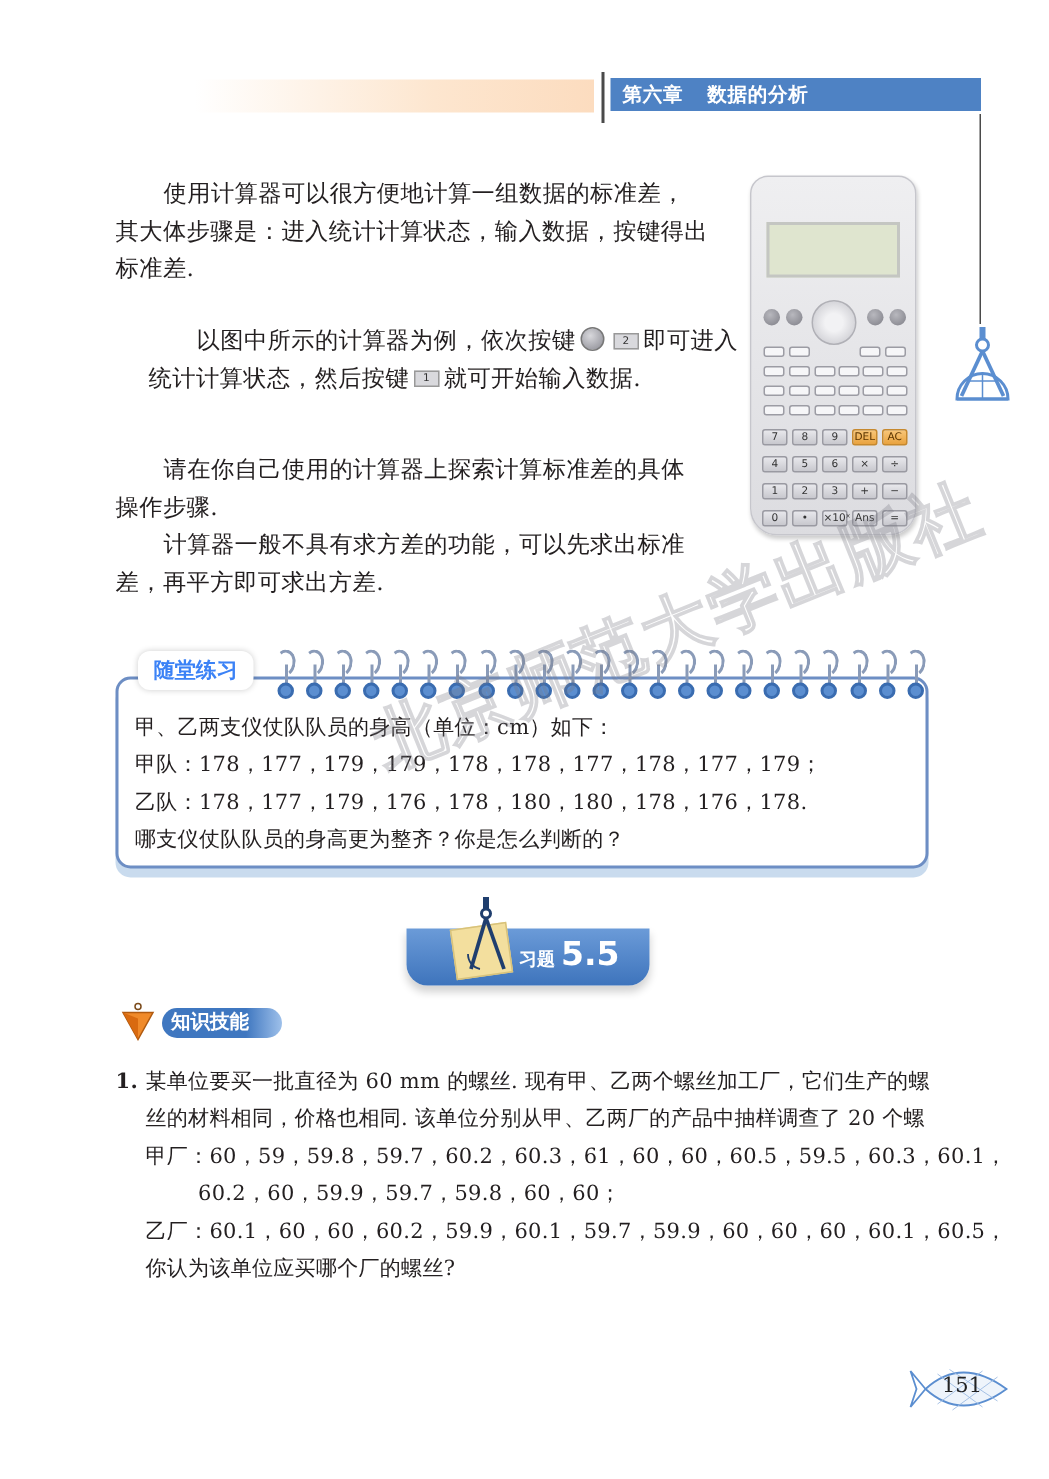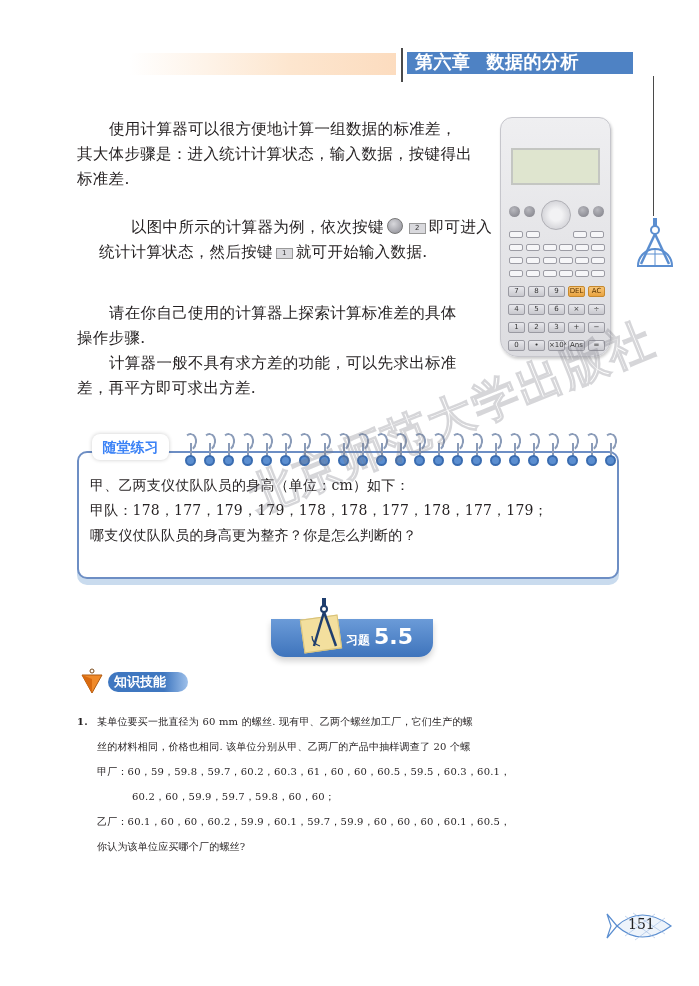--- a/index.html
+++ b/index.html
@@ -3,22 +3,22 @@
 <meta charset="utf-8">
 <style>
   * { box-sizing: border-box; margin: 0; padding: 0; }
   html, body { width: 699px; height: 986px; background: #ffffff; overflow: hidden; }
   body { position: relative; font-family: "DejaVu Serif", "Liberation Serif", serif; color: #231f20; }
 
   
   .hdr-gradient { position: absolute; left: 130px; top: 53px; width: 266px; height: 22px;
     background: linear-gradient(to right, rgba(253,232,210,0) 0%, #fde6cf 60%, #fcdcbf 100%); }
   .hdr-sep { position: absolute; left: 401px; top: 48px; width: 2px; height: 34px; background: #4a4a4a; }
-  .hdr-bar { position: absolute; left: 407px; top: 52px; width: 226px; height: 22px; background: #4e82c4;
-    color: #fff; font-family: Liberation Mono, monospace; font-weight: bold; font-size: 18px; line-height: 22px;
+  .hdr-bar { position: absolute; left: 407px; top: 52px; width: 247px; height: 22px; background: #4e82c4;
+    color: #fff; font-family: Liberation Sans, sans-serif; font-weight: bold; font-size: 13px; line-height: 22px;
     padding-left: 8px; letter-spacing: 0.5px; }
   .hdr-bar span.gap { display: inline-block; width: 16px; }
   .right-line { position: absolute; left: 653px; top: 76px; width: 1px; height: 140px; background: #4a4a4a; }
   .compass-deco { position: absolute; left: 635px; top: 218px; width: 40px; height: 52px; }
 
   
   .para { position: absolute; left: 77px; width: 395px; font-size: 15.5px; line-height: 25px; letter-spacing: 0.3px; }
   .para .indent { display: inline-block; width: 32px; }
   .key-icon { display: inline-block; vertical-align: middle; margin: 0 3px; }
   .key-round { width: 16px; height: 16px; border-radius: 50%; background: radial-gradient(circle at 40% 35%, #d8d8dc, #8a8a92);
@@ -69,21 +69,21 @@
   .ex-label .small { font-size: 12px; margin-right: 4px; }
   .ex-label .big { font-size: 22px; }
 
   
   .kn-icon { position: absolute; left: 80px; top: 668px; width: 24px; height: 26px; }
   .kn-tag { position: absolute; left: 108px; top: 672px; width: 80px; height: 20px; border-radius: 10px;
     background: linear-gradient(to right, #3f77c0 70%, #9ec0ea); color: #fff; font-family: "DejaVu Sans", sans-serif; font-weight: bold;
     font-size: 13px; line-height: 20px; padding-left: 6px; }
 
   
-  .q { position: absolute; left: 77px; top: 709px; width: 560px; font-size: 10px; line-height: 25px; letter-spacing: 0.2px; }
+  .q { position: absolute; left: 77px; top: 709px; width: 560px; font-size: 14px; line-height: 25px; letter-spacing: 0.2px; }
   .q .num { font-weight: bold; display: inline-block; width: 20px; }
   .q .line { display: block; white-space: nowrap; }
   .q .ind1 { padding-left: 20px; }
   .q .ind2 { padding-left: 55px; }
 
   
   .page-fish { position: absolute; left: 605px; top: 908px; width: 70px; height: 36px; }
   .page-num { position: absolute; left: 628px; top: 916px; font-size: 14px; font-family: "DejaVu Serif", serif; color: #222; }
 </style>
 </head>
@@ -287,20 +287,21 @@
     </div>
   <div class="ring">
       <div class="loop"></div>
       <div class="stem"></div>
       <div class="hole"></div>
     </div>
 </div>
 <div class="practice-text">
   <div>甲、乙两支仪仗队队员的身高（单位：cm）如下：</div>
   <div>甲队：178，177，179，179，178，178，177，178，177，179；</div>
+  <div>乙队：178，177，179，176，178，180，180，178，176，178.</div>
   <div>哪支仪仗队队员的身高更为整齐？你是怎么判断的？</div>
 </div>
 
 <div class="watermark">北京师范大学出版社</div>
 
 <div class="ex-banner"></div>
 <div class="ex-note"></div>
 <svg class="ex-compass" viewBox="0 0 30 52">
   <rect x="12" y="0" width="4" height="8" fill="#1f3e6e"></rect>
   <circle cx="14" cy="11" r="3" fill="none" stroke="#1f3e6e" stroke-width="2"></circle>

